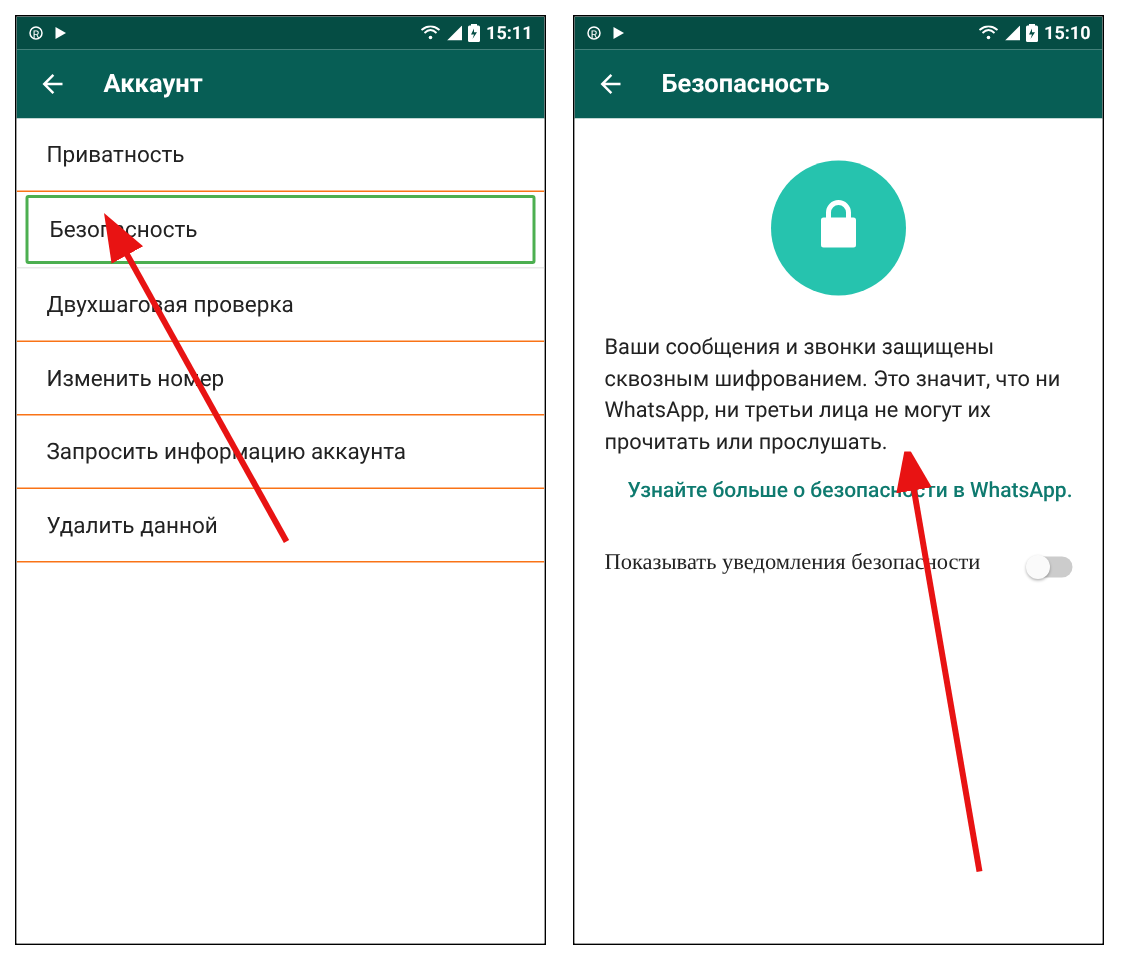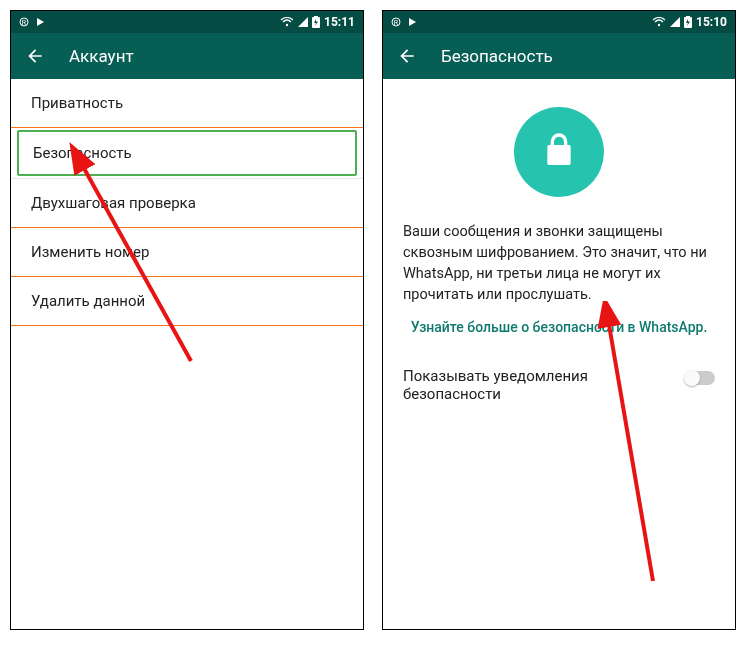--- a/index.html
+++ b/index.html
@@ -36,21 +36,21 @@
   .app-bar {
     height: 46px;
     background: #075e55;
     display: flex;
     align-items: center;
     padding: 0 14px;
     gap: 24px;
     color: #fff;
   }
   .back-arrow { cursor: pointer; display: inline-flex; }
-  .app-title { font-size: 17px; font-weight: 400; }
+  .app-title { font-size: 17px; font-weight: 700; }
   .content { flex: 1; overflow-y: auto; background: #fff; }
   .list-item {
     padding: 15px 20px;
     border-bottom: 1px solid #f97316;
     font-size: 15px;
     color: #222;
     cursor: pointer;
   }
   .highlight-box {
     border: 2px solid #4CAF50;
@@ -68,35 +68,35 @@
     background: #26c3ae;
     display: flex; align-items: center; justify-content: center;
   }
   .sec-desc {
     font-size: 14.5px;
     color: #222;
     line-height: 1.45;
     margin-bottom: 14px;
   }
   .sec-link {
-    text-align: center;
+    text-align: right;
     font-size: 14px;
     color: #0e7a6f;
     font-weight: 500;
     cursor: pointer;
     margin-bottom: 24px;
   }
   .setting-row {
     display: flex;
     align-items: flex-start;
     gap: 12px;
     padding-top: 8px;
   }
   .setting-text { flex: 1; }
-  .setting-title { font-size: 15px; color: #222; margin-bottom: 22px; }
+  .setting-title { font-size: 15px; color: #222; margin-bottom: 22px; font-family: Liberation Serif, serif; }
   .setting-sub { font-size: 13px; color: #888; line-height: 1.4; }
   .toggle {
     width: 30px; height: 14px; background: #ccc; border-radius: 8px;
     position: relative; margin-top: 4px; cursor: pointer; flex-shrink: 0;
   }
   .toggle::after {
     content: ""; position: absolute; width: 16px; height: 16px;
     background: #fafafa; border-radius: 50%; top: -1px; left: -1px;
     box-shadow: 0 1px 2px rgba(0,0,0,0.3);
   }
@@ -153,20 +153,21 @@
           <path d="M20 11H7.8l5.6-5.6L12 4l-8 8 8 8 1.4-1.4L7.8 13H20z" fill="#fff"></path>
         </svg>
     </span>
     <span class="app-title">Аккаунт</span>
   </div>
   <div class="content">
     <div class="list-item">Приватность</div>
     <div class="highlight-box">Безопасность</div>
     <div class="list-item" style="border-top:1px solid #e9e9e9">Двухшаговая проверка</div>
     <div class="list-item">Изменить номер</div>
+    <div class="list-item">Запросить информацию аккаунта</div>
     <div class="list-item">Удалить данной</div>
   </div>
   <svg class="arrow-svg" style="left:20px; top:110px;" width="200" height="260">
     <defs>
         <marker id="ah1" markerWidth="10" markerHeight="10" refX="2" refY="3" orient="auto">
           <polygon points="0,0 8,3 0,6" fill="#e81313"></polygon>
         </marker>
       </defs>
     <line x1="160" y1="240" x2="50" y2="42" stroke="#e81313" stroke-width="4" marker-end="url(#ah1)"></line>
   </svg>

